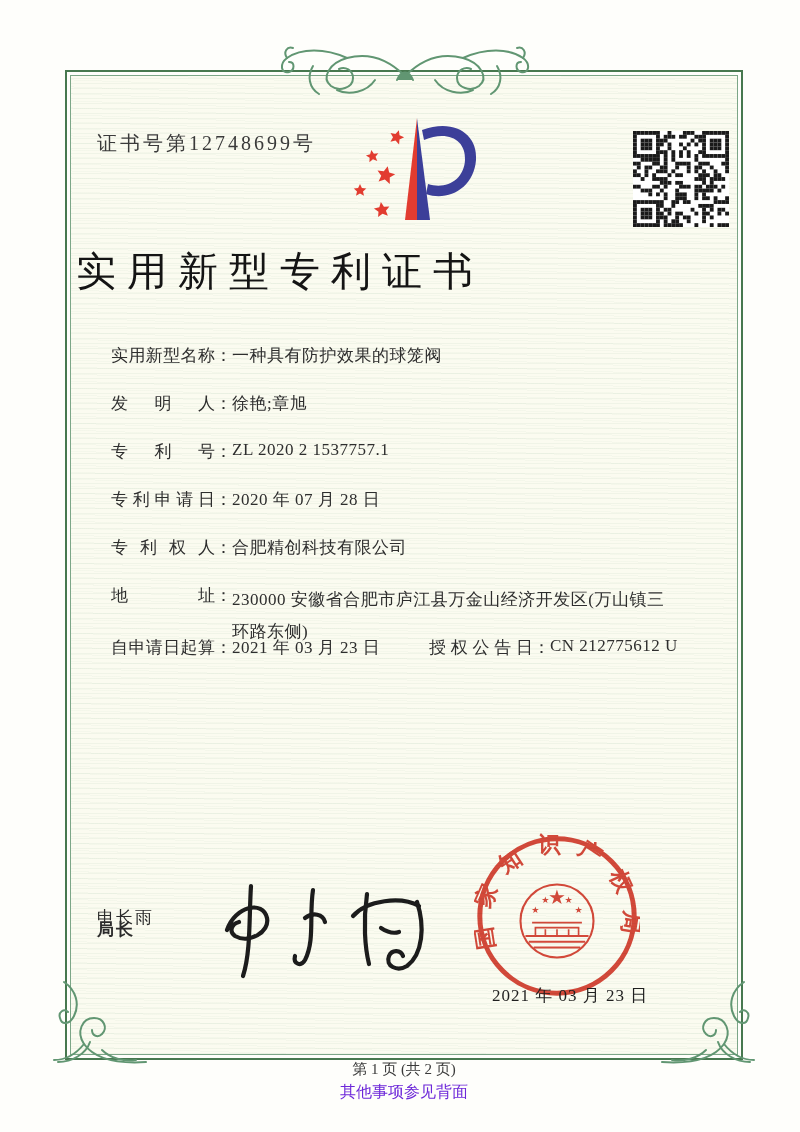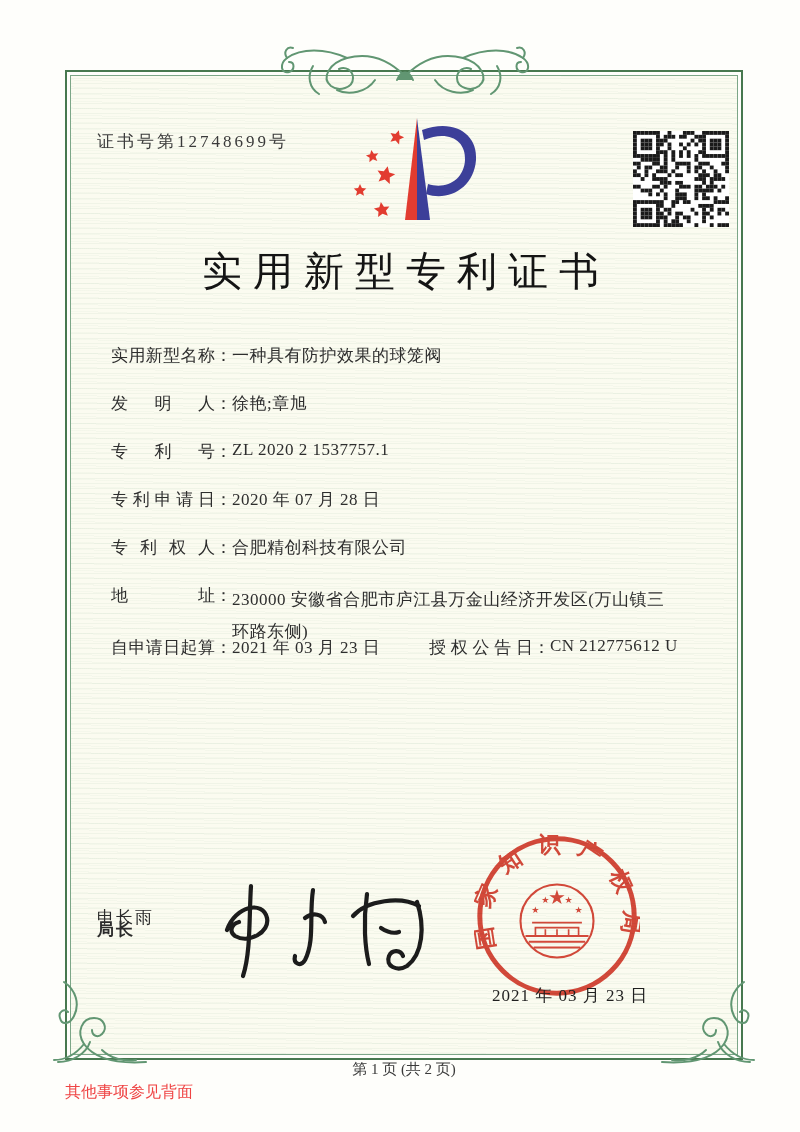--- a/index.html
+++ b/index.html
@@ -16,23 +16,23 @@
   }
   #borderInner{
     position:absolute; left:3px; top:3px; right:3px; bottom:3px;
     border:1px solid #7ca687; box-sizing:border-box;
     background:
       repeating-linear-gradient(0deg, rgba(140,182,150,0.10) 0 1px, transparent 1px 5px),
       repeating-linear-gradient(2deg, rgba(140,182,150,0.06) 0 1px, transparent 1px 7px),
       #fbfbf0;
   }
   .abs{position:absolute;}
-  #certNo{left:97px; top:130px; font-size:17px; letter-spacing:3px; color:#3a3a3a;}
-  #titleRow{left:65px; top:244px; width:678px; text-align:center;
-    font-size:40px; letter-spacing:11px; padding-left:4px; box-sizing:border-box;
+  #certNo{left:97px; top:130px; font-size:20px; letter-spacing:3px; color:#3a3a3a;}
+  #titleRow{left:65px; top:244px; width:678px; text-align:left;
+    font-size:40px; letter-spacing:11px; padding-left:11px; box-sizing:border-box;
     color:#141414; font-weight:500;}
   
   #fields{left:95px; top:344px; width:628px; font-size:17px; color:#2e2e2e;}
   .frow{position:absolute; left:16px; white-space:nowrap;}
   .f-label{display:inline-block; width:104px; text-align:justify; text-align-last:justify; vertical-align:top;}
   .f-colon{display:inline-block; vertical-align:top;}
   .f-value{display:inline-block; vertical-align:top; letter-spacing:0.5px;}
   .f-value.wrap{white-space:normal; width:440px; line-height:32px;}
   .grant-right{position:absolute; left:318px; top:0; white-space:nowrap;}
   
@@ -41,21 +41,21 @@
   #paras p{margin:0; text-indent:2em;}
   
   #roleLabel{left:97px; top:918px; font-size:17px; letter-spacing:2px;font-weight:bold;}
   #nameLabel{left:97px; top:906px; font-size:17px; letter-spacing:2px;}
   #signature{left:205px; top:872px;}
   
   #seal{left:474px; top:833px; width:166px; height:166px; opacity:0.92; mix-blend-mode:multiply;}
   #sealDate{left:492px; top:984px; font-size:17px; letter-spacing:1px; color:#1f1f1f;}
   
   #pageNum{left:65px; top:1036px; width:678px; text-align:center; font-size:15px; color:#3a3a3a;margin-top:24px;}
-  #footerNote{left:65px; top:1082px; width:678px; text-align:left; font-size:16px; color:#ef4444;}
+  #footerNote{left:65px; top:1082px; width:678px; text-align:center; font-size:16px; color:#6d28d9;}
   
   #qr{left:633px; top:131px; width:96px; height:96px; background:#fff;}
   
   .orn{pointer-events:none;}
 </style>
 </head>
 <body>
 
 <div id="page">
 

